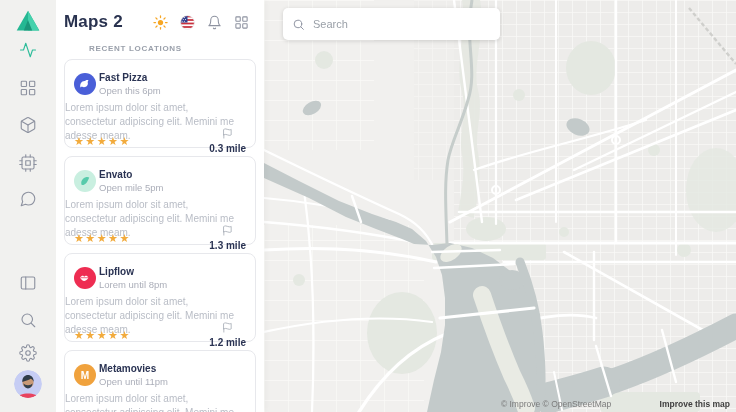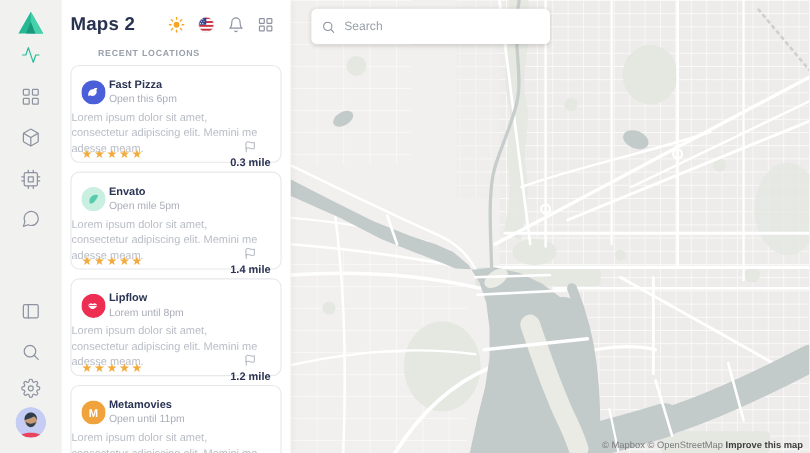--- a/index.html
+++ b/index.html
@@ -54,21 +54,21 @@
     background:#fff; border-radius:5px; box-shadow:0 1px 4px rgba(0,0,0,.15);
     display:flex; align-items:center; padding:16px 9px; z-index:5; }
   .searchbar svg { width:13px; height:13px; stroke:#8d92a0; fill:none;
     stroke-width:1.8; stroke-linecap:round; flex:0 0 auto; }
   .searchbar input { border:0; outline:0; background:transparent; margin-left:8px;
     font-size:11px; color:#4a4f5c; width:170px;
     font-family:"Liberation Sans", sans-serif; }
   .searchbar input::placeholder { color:#9aa0a8; }
   .attrib { position:absolute; right:6px; bottom:3px; font-size:8.5px;
     color:#7b7b7b; z-index:5; white-space:nowrap; }
-  .attrib .imp { color:#3f3f3f; font-weight:bold; }
+  .attrib .imp { color:#3f3f3f; font-weight:bold;margin-left:46px; }
 </style>
 </head>
 <body>
 
 <div class="stage">
 
   <nav class="rail">
     <div class="logo">
       <svg viewBox="0 0 34 30">
         <polygon points="17,1 33,29 1,29" fill="#25b893"></polygon>
@@ -243,21 +243,21 @@
         <div class="c-name">Envato</div>
         <div class="c-hours">Open mile 5pm</div>
         <div class="c-desc">Lorem ipsum dolor sit amet, consectetur adipiscing elit. Memini me adesse meam.</div>
         <div class="c-bottom">
           <span class="c-stars">★★★★★</span>
           <span class="c-dist">
             <svg viewBox="0 0 24 24">
                 <path d="M4 15s1-1 4-1 5 2 8 2 4-1 4-1V3s-1 1-4 1-5-2-8-2-4 1-4 1z"></path>
                 <line x1="4" y1="22" x2="4" y2="15"></line>
               </svg>
-            <span>1.4 mile</span>
+            <span>1.3 mile</span>
           </span>
         </div>
       </div>
 
       <div class="card">
         <span class="avatar">
           <svg viewBox="0 0 26 26">
             <circle cx="13" cy="13" r="13" fill="#ee2d52"></circle>
             <path d="M7.2 12.6c1.6-2.4 3.2-2.8 4.3-1.8.5.4.9.4 1.4 0 1.1-1 2.7-.6 4.3 1.8-1.9 2.8-3.9 3.9-5.3 3.9s-2.8-1.1-4.7-3.9z" fill="#fff"></path>
             <path d="M7.8 12.7h10.4" stroke="#ee2d52" stroke-width=".9"></path>
@@ -389,19 +389,19 @@
 
     <div class="searchbar">
       <svg viewBox="0 0 24 24">
           <circle cx="11" cy="11" r="7"></circle>
           <line x1="16.5" y1="16.5" x2="21" y2="21"></line>
         </svg>
       <input type="text" placeholder="Search" style="">
     </div>
 
     <div class="attrib">
-      <span>© Mapbox</span>
+      <span>© Improve</span>
       <span>© OpenStreetMap</span>
       <span class="imp">Improve this map</span>
     </div>
   </section>
 
 </div>
 
 </body></html>

